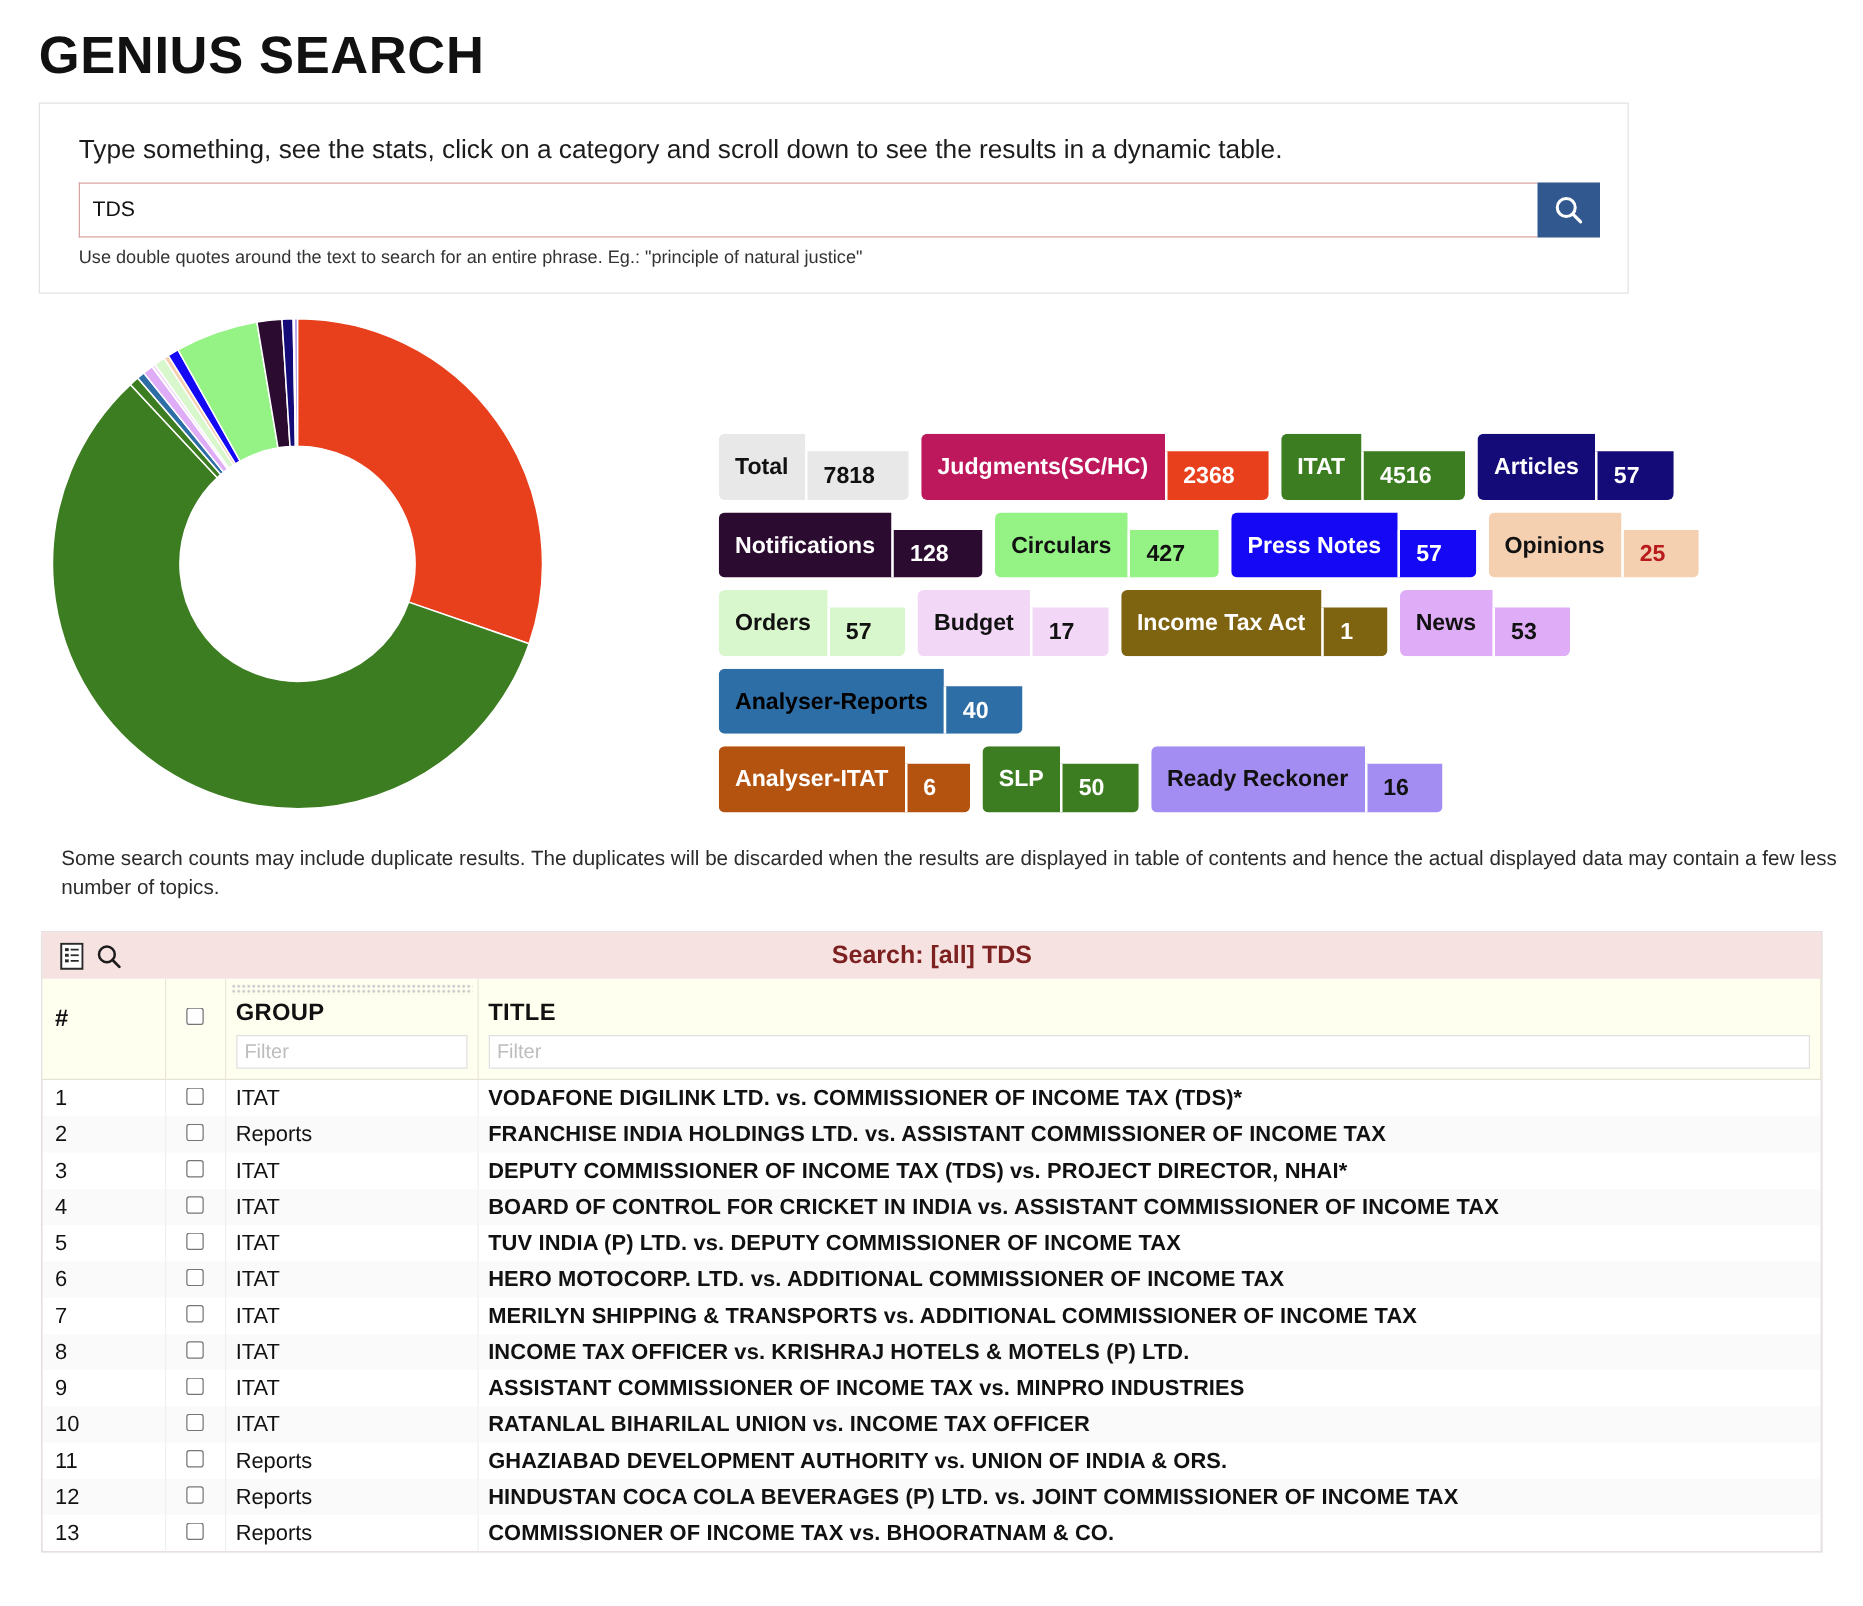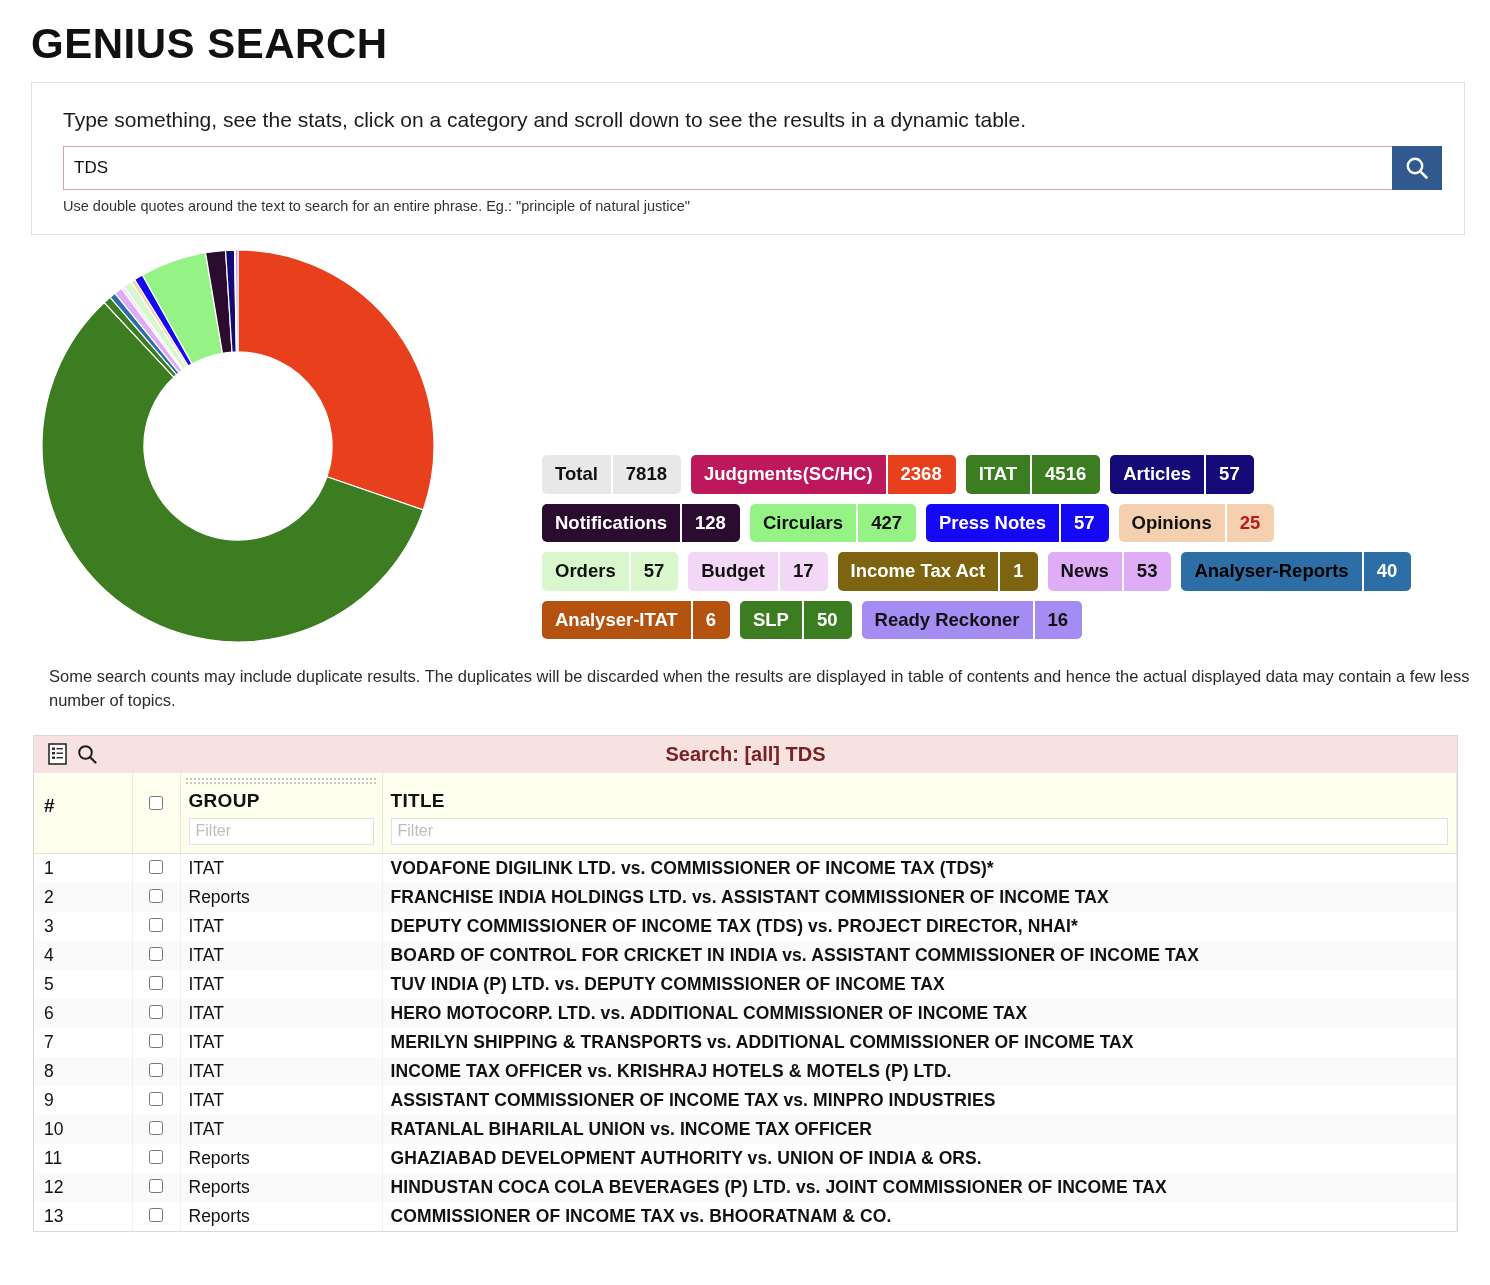--- a/index.html
+++ b/index.html
@@ -23,21 +23,21 @@
     margin: 20px 0 0 31px;
   }
 
   
   .search-panel {
     margin: 14px 26px 0 31px;
     border: 1px solid #e2e2e2;
     background: #fff;
     padding: 18px 22px 20px 18px;
     box-sizing: border-box;
-    width: 1434px;
+    width: 1272px;
   }
   .search-hint {
     font-size: 21px;
     color: #1c1c1c;
     margin: 7px 0 14px 13px;
   }
   .search-row {
     display: flex;
     align-items: stretch;
     margin-left: 13px;
@@ -70,23 +70,24 @@
   .search-btn svg { display: block; }
   .search-note {
     font-size: 14.5px;
     color: #333;
     margin: 8px 0 0 13px;
   }
 
   
   .stats-area {
     display: flex;
-    align-items: flex-end;
+    align-items: center;
     margin-top: 14px;
     padding-left: 31px;
+    gap: 33px;
   }
   .donut-wrap {
     width: 420px;
     height: 400px;
     flex: 0 0 420px;
     position: relative;
   }
   .donut-wrap svg { display: block; }
 
   .badges {
@@ -111,23 +112,24 @@
     cursor: pointer;
     line-height: 1;
     user-select: none;
   }
   .badge .b-label {
     padding: 10px 13px 10px 13px;
     display: flex;
     align-items: center;
   }
   .badge .b-count {
-    padding: 10px 14px 10px 13px;
+    padding: 10px 27px 10px 13px;
     display: flex;
     align-items: center;
+    margin-top: 14px;
   }
 
   
   .disclaimer {
     font-size: 16.5px;
     color: #2b2b2b;
     line-height: 1.45;
     margin: 16px 26px 0 49px;
     width: 1434px;
   }

